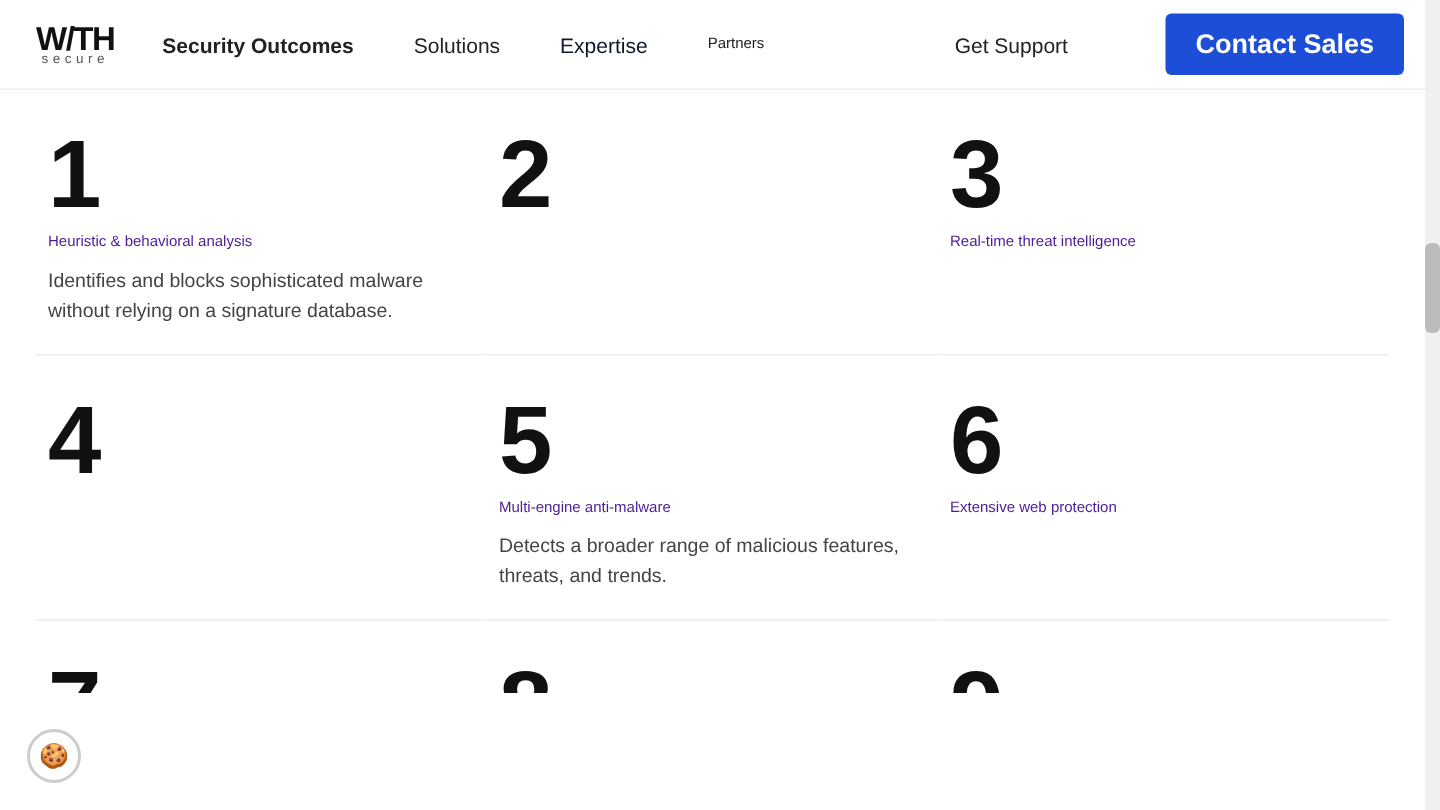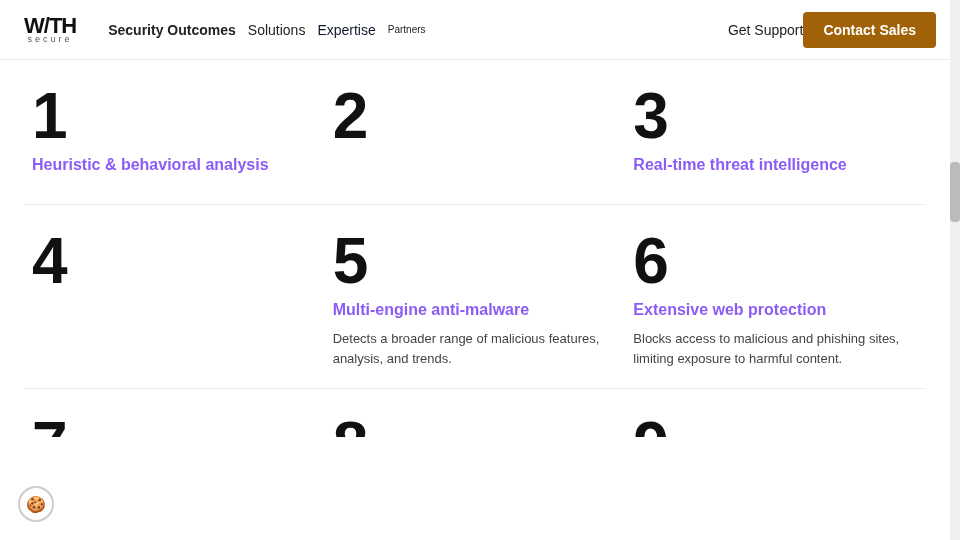--- a/index.html
+++ b/index.html
@@ -10,49 +10,51 @@
       display: flex;
       align-items: center;
       padding: 0 24px;
       height: 60px;
       border-bottom: 1px solid #eee;
       position: relative;
     }
     nav {
       display: flex;
       align-items: center;
-      gap: 12px;
+      gap: 40px;
       flex: 1;
     }
     nav a {
       text-decoration: none;
       color: #222;
       font-size: 14px;
       font-weight: 400;
       cursor: pointer;
     }
     .header-right {
       display: flex;
       align-items: center;
+      gap: 20px;
     }
     .get-support {
       font-size: 14px;
       color: #222;
       cursor: pointer;
       text-decoration: none;
     }
     .contact-sales-btn {
-      background: #a16207;
+      background: #1d4ed8;
       color: #fff;
       border: none;
       border-radius: 4px;
       padding: 10px 20px;
-      font-size: 14px;
+      font-size: 18px;
       font-weight: 600;
       cursor: pointer;
+      margin-left: 45px;
     }
 
     
     .scrollbar {
       position: absolute;
       right: 0;
       top: 0;
       bottom: 0;
       width: 10px;
       background: #f0f0f0;
@@ -86,23 +88,23 @@
 
     .feature-number {
       font-size: 64px;
       font-weight: 900;
       color: #111;
       line-height: 1;
       margin-bottom: 8px;
     }
 
     .feature-title {
-      font-size: 16px;
-      font-weight: 700;
-      color: #8b5cf6;
+      font-size: 10px;
+      font-weight: 400;
+      color: #4c1d95;
       margin-bottom: 10px;
     }
 
     .feature-desc {
       font-size: 13px;
       color: #444;
       line-height: 1.5;
     }
 
     
@@ -150,41 +152,41 @@
     <button class="contact-sales-btn">Contact Sales</button>
   </div>
 </header>
 
 <div class="main-content">
   <div class="features-grid">
 
     <div class="feature-cell">
       <div class="feature-number">1</div>
       <div class="feature-title">Heuristic &amp; behavioral analysis</div>
+      <div class="feature-desc">Identifies and blocks sophisticated malware without relying on a signature database.</div>
     </div>
     <div class="feature-cell">
       <div class="feature-number">2</div>
     </div>
     <div class="feature-cell">
       <div class="feature-number">3</div>
       <div class="feature-title">Real-time threat intelligence</div>
     </div>
 
     <div class="feature-cell">
       <div class="feature-number">4</div>
     </div>
     <div class="feature-cell">
       <div class="feature-number">5</div>
       <div class="feature-title">Multi-engine anti-malware</div>
-      <div class="feature-desc">Detects a broader range of malicious features, analysis, and trends.</div>
+      <div class="feature-desc">Detects a broader range of malicious features, threats, and trends.</div>
     </div>
     <div class="feature-cell">
       <div class="feature-number">6</div>
       <div class="feature-title">Extensive web protection</div>
-      <div class="feature-desc">Blocks access to malicious and phishing sites, limiting exposure to harmful content.</div>
     </div>
 
     <div class="feature-cell partial" style="border-bottom:none; padding-bottom:0; overflow:hidden; height:48px;">
       <div class="feature-number">7</div>
     </div>
     <div class="feature-cell partial" style="border-bottom:none; padding-bottom:0; overflow:hidden; height:48px;">
       <div class="feature-number" style="font-size:64px; font-weight:900;">8</div>
     </div>
     <div class="feature-cell partial" style="border-bottom:none; padding-bottom:0; overflow:hidden; height:48px;">
       <div class="feature-number">9</div>

